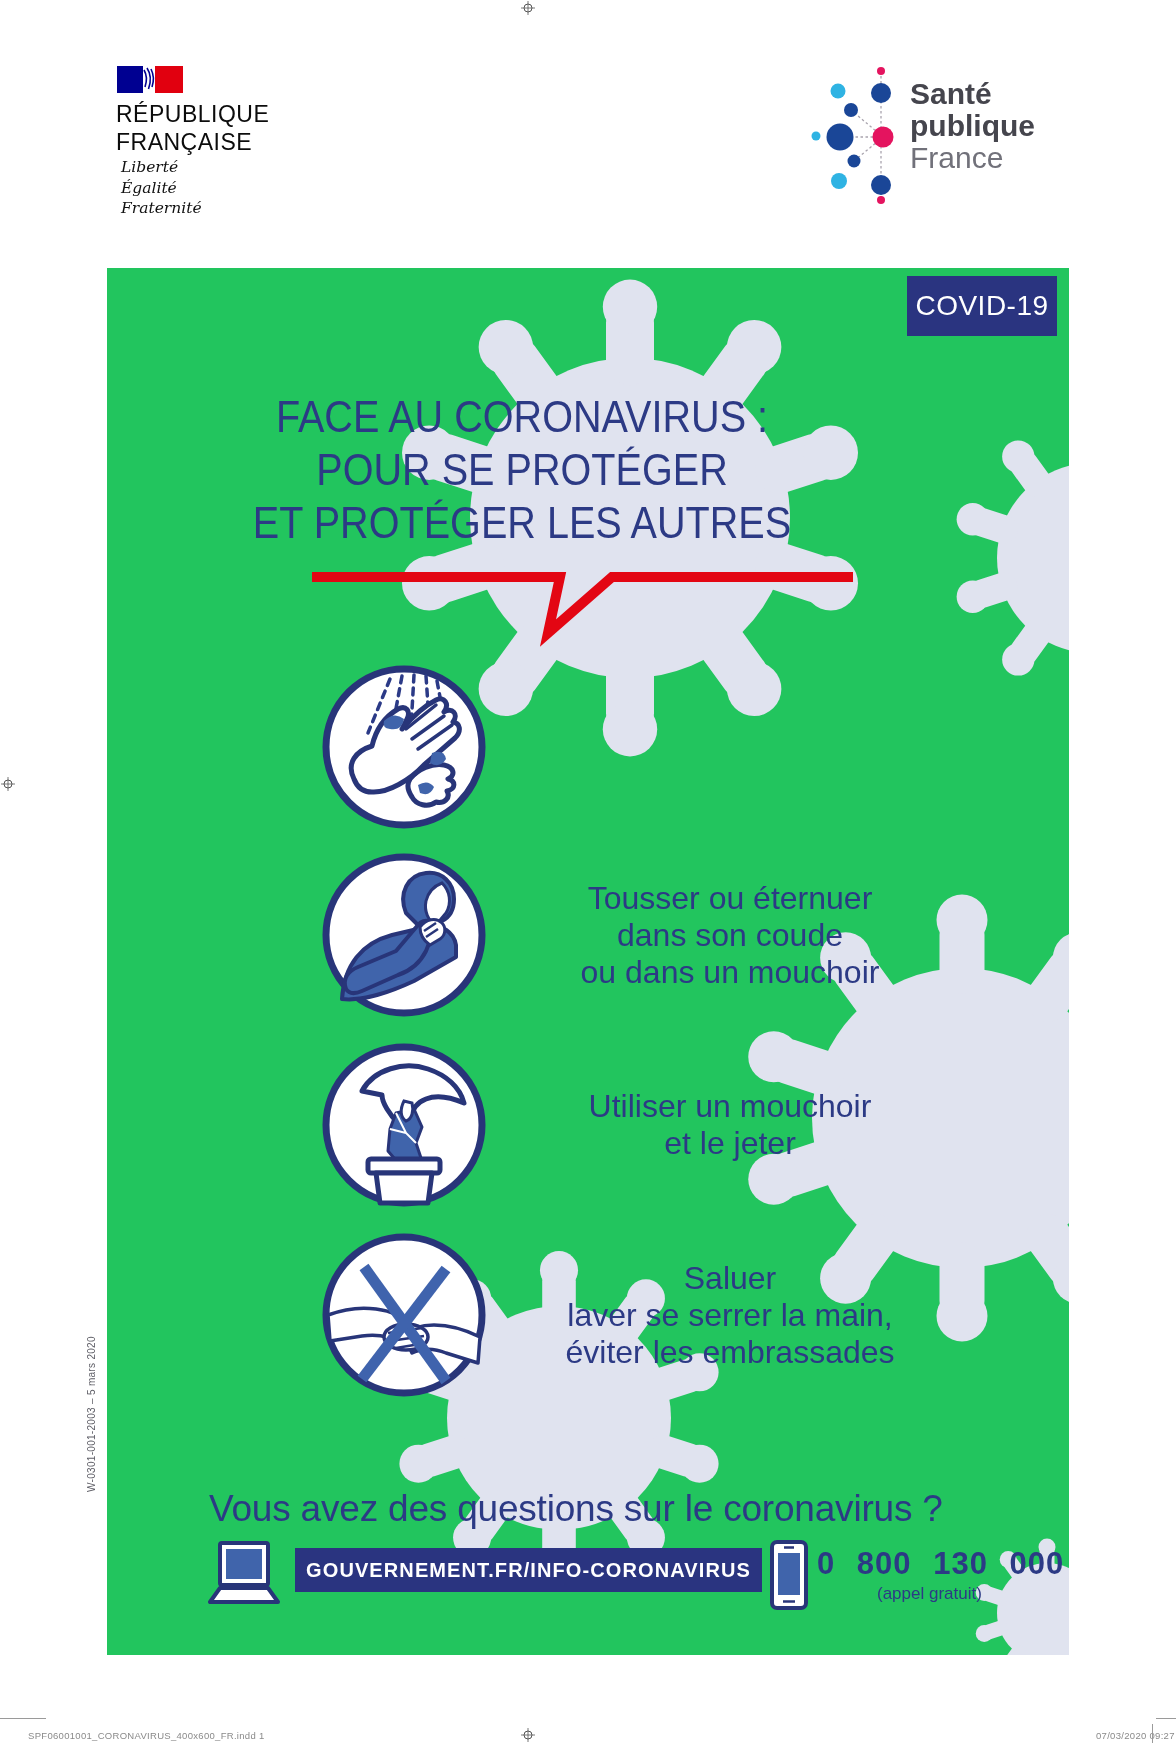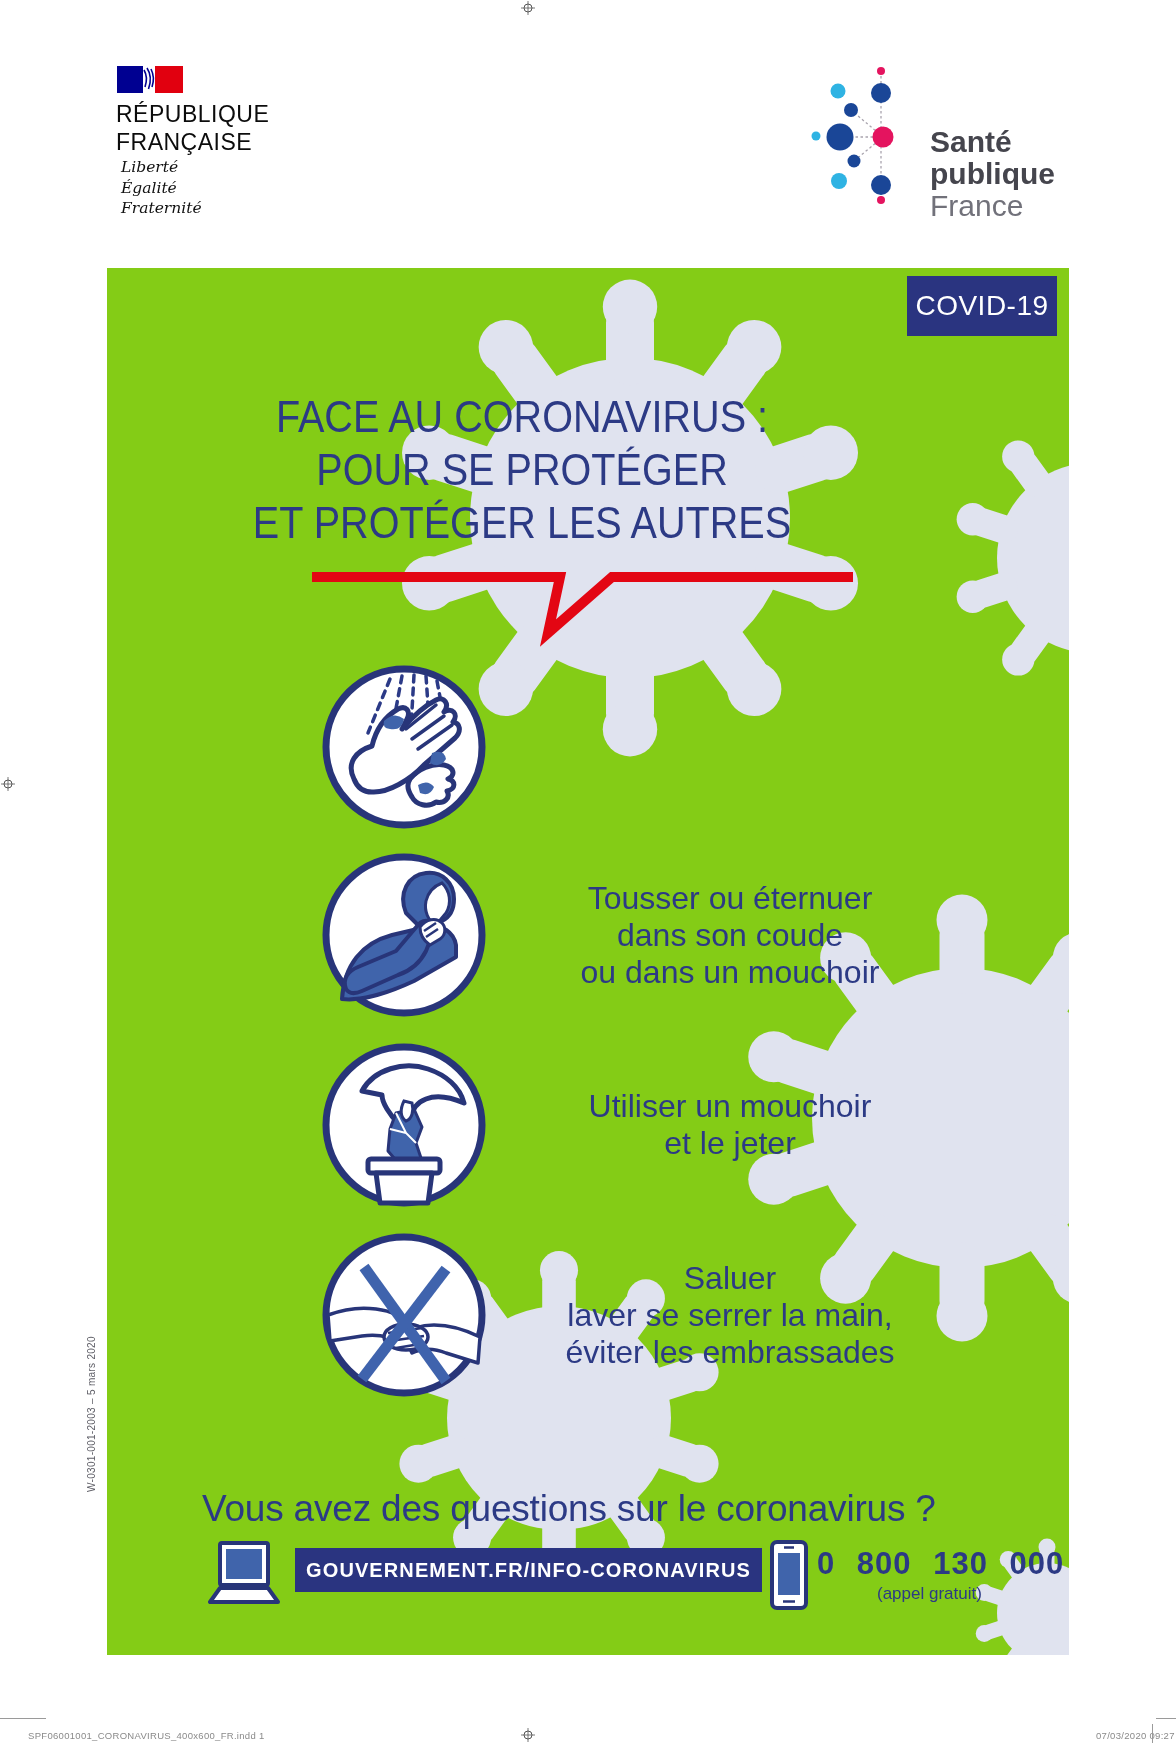--- a/index.html
+++ b/index.html
@@ -7,39 +7,39 @@
     position:relative;width:1176px;height:1743px;background:#ffffff;
     font-family:"Liberation Sans",sans-serif;overflow:hidden;
   }
   .abs{position:absolute;}
 
   
   .rf-name{left:116px;top:100px;font-size:23px;font-weight:normal;color:#0c0c0c;
     line-height:28px;letter-spacing:.5px;}
   .rf-motto{left:121px;top:157px;font-family:"DejaVu Serif",serif;font-style:italic;
     font-size:15.5px;color:#111;line-height:20.5px;}
-  .spf-text{left:930px;top:78px;line-height:32px;margin-top:48px;}
+  .spf-text{left:910px;top:78px;line-height:32px;}
   .spf-text .b{font-size:30px;font-weight:bold;color:#45454d;display:block;}
   .spf-text .l{font-size:30px;font-weight:normal;color:#71717a;display:block;}
 
   
-  .poster{left:107px;top:268px;width:962px;height:1387px;background:#84cc16;overflow:hidden;}
+  .poster{left:107px;top:268px;width:962px;height:1387px;background:#22c55e;overflow:hidden;}
   .watermarks{left:0;top:0;}
 
   .badge{left:800px;top:8px;width:150px;height:60px;background:#2a3480;
     display:flex;align-items:center;justify-content:center;}
   .badge span{color:#ffffff;font-size:28px;letter-spacing:.5px;}
 
   .title{left:65px;top:122px;width:700px;text-align:center;color:#2c3a85;
     font-size:45px;line-height:53px;font-weight:normal;transform:scaleX(.88);}
 
   .tip-text{left:363px;width:520px;height:130px;display:flex;flex-direction:column;
     justify-content:center;text-align:center;color:#2c3a85;font-size:32px;line-height:37px;}
 
-  .footer-question{left:95px;top:1220px;font-size:37px;color:#2c3a85;white-space:nowrap;letter-spacing:-.2px;}
+  .footer-question{left:102px;top:1220px;font-size:37px;color:#2c3a85;white-space:nowrap;letter-spacing:-.2px;}
   .banner{left:188px;top:1280px;width:467px;height:44px;background:#2a3480;
     display:flex;align-items:center;justify-content:center;}
   .banner span{color:#fff;font-size:20px;font-weight:bold;letter-spacing:1.1px;white-space:nowrap;}
   .phone-number{left:710px;top:1278px;font-size:31px;font-weight:bold;color:#2c3a85;
     letter-spacing:1px;word-spacing:12px;white-space:nowrap;}
   .phone-note{left:770px;top:1316px;font-size:17px;color:#2c3a85;}
 
   
   .side-code{left:86px;top:1492px;transform:rotate(-90deg);transform-origin:0 0;
     font-size:10px;color:#5e5e66;white-space:nowrap;letter-spacing:.3px;}

